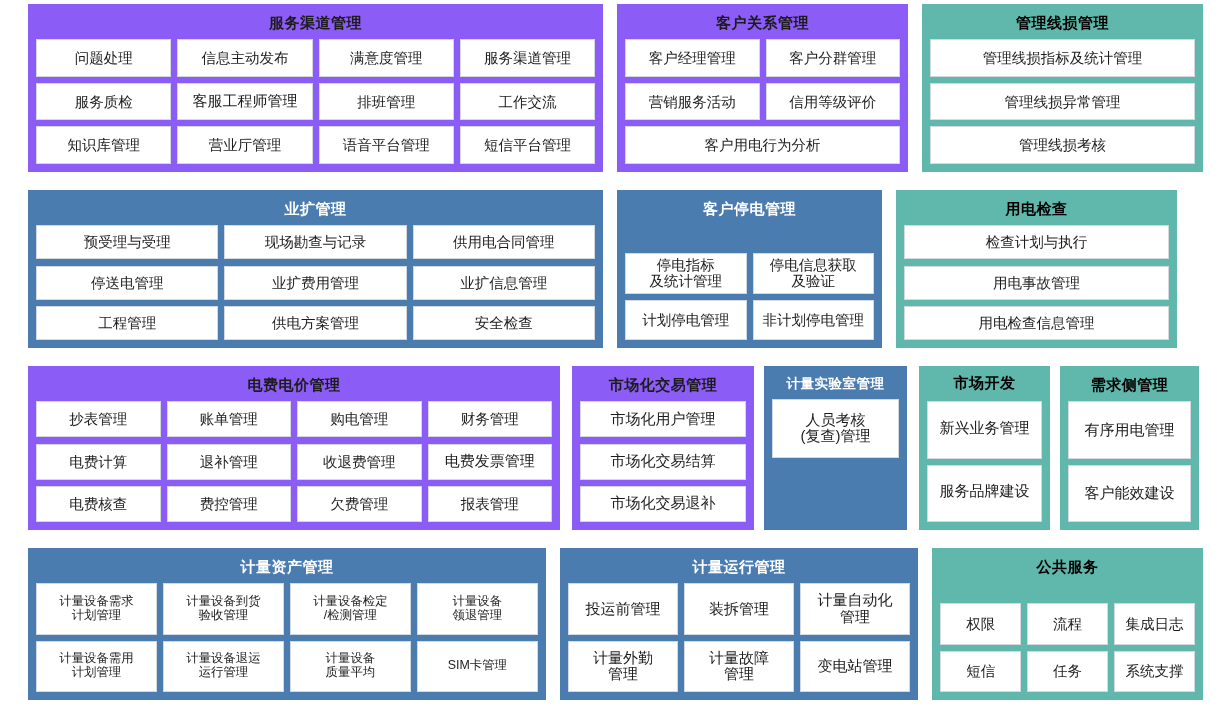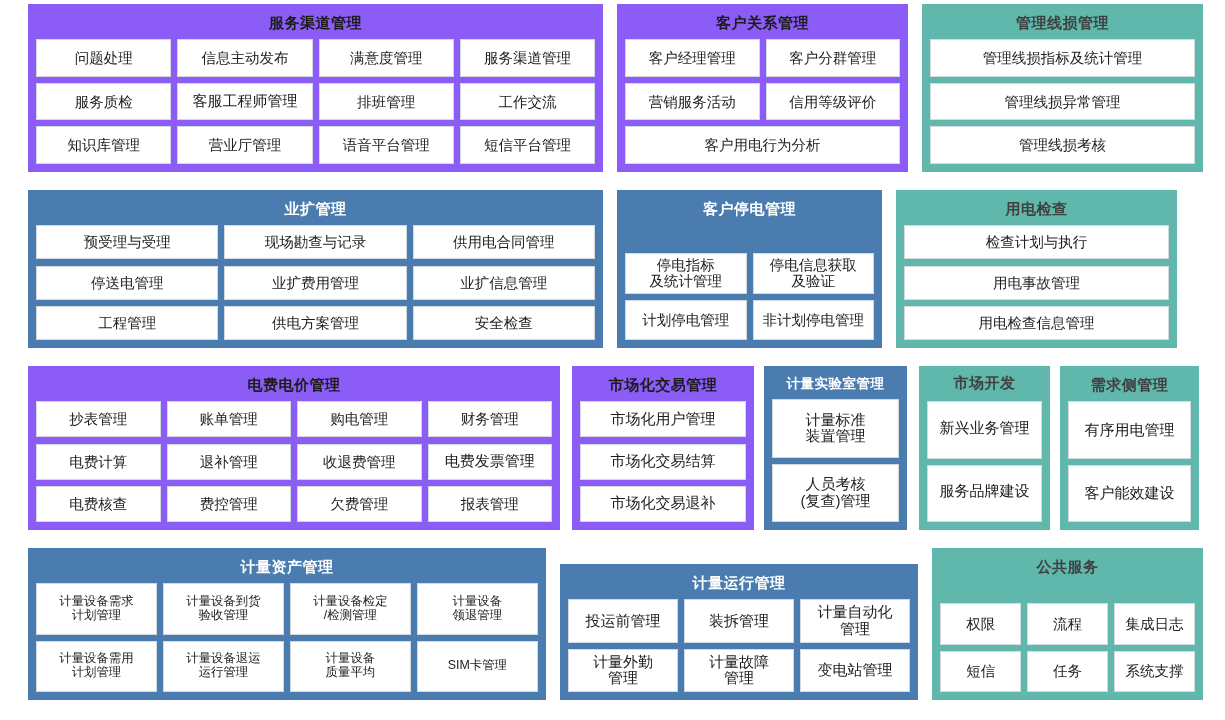--- a/index.html
+++ b/index.html
@@ -33,21 +33,21 @@
     text-align:center;
     font-weight:bold;
     font-size:15px;
     line-height:1.35;
     padding:4px 2px 6px 2px;
     letter-spacing:.5px;
     flex:none;
   }
   .theme-lightblue > .panel-title{color:#1c1c1c;}
   .theme-blue > .panel-title{color:#ffffff;}
-  .theme-teal > .panel-title{color:#404040;}
+  .theme-teal > .panel-title{color:#000000;}
 
   .items{
     display:flex;flex-wrap:wrap;
     flex:1 1 auto;
     align-content:stretch;
     margin:-3px;
   }
   .item{
     box-sizing:border-box;
     background:#ffffff;
@@ -202,22 +202,20 @@
         <div class="item sm">市场化交易结算</div>
         <div class="item sm">市场化交易退补</div>
       </div>
     </div>
 
     <div class="spacer" style="width:10px;"></div>
 
     <div class="panel theme-blue" style="width:143px;">
       <div class="panel-title" style="font-size:13.5px;">计量实验室管理</div>
       <div class="items c1 eqrow2">
-        <div class="item sm">计量标准
-装置管理</div>
         <div class="item sm">人员考核
 (复查)管理</div>
       </div>
     </div>
 
     <div class="spacer" style="width:12px;"></div>
 
     <div class="panel theme-teal" style="width:131px;font-family:Liberation Mono, monospace;">
       <div class="panel-title">市场开发</div>
       <div class="items c1 eqrow2">
@@ -257,21 +255,21 @@
         <div class="item xs">计量设备退运
 运行管理</div>
         <div class="item xs">计量设备
 质量平均</div>
         <div class="item xs">SIM卡管理</div>
       </div>
     </div>
 
     <div class="spacer" style="width:14px;"></div>
 
-    <div class="panel theme-blue" style="width:368px;margin-top:16px;">
+    <div class="panel theme-blue" style="width:368px;">
       <div class="panel-title">计量运行管理</div>
       <div class="items c3 eqrow2">
         <div class="item sm">投运前管理</div>
         <div class="item sm">装拆管理</div>
         <div class="item sm">计量自动化
 管理</div>
         <div class="item sm">计量外勤
 管理</div>
         <div class="item sm">计量故障
 管理</div>

